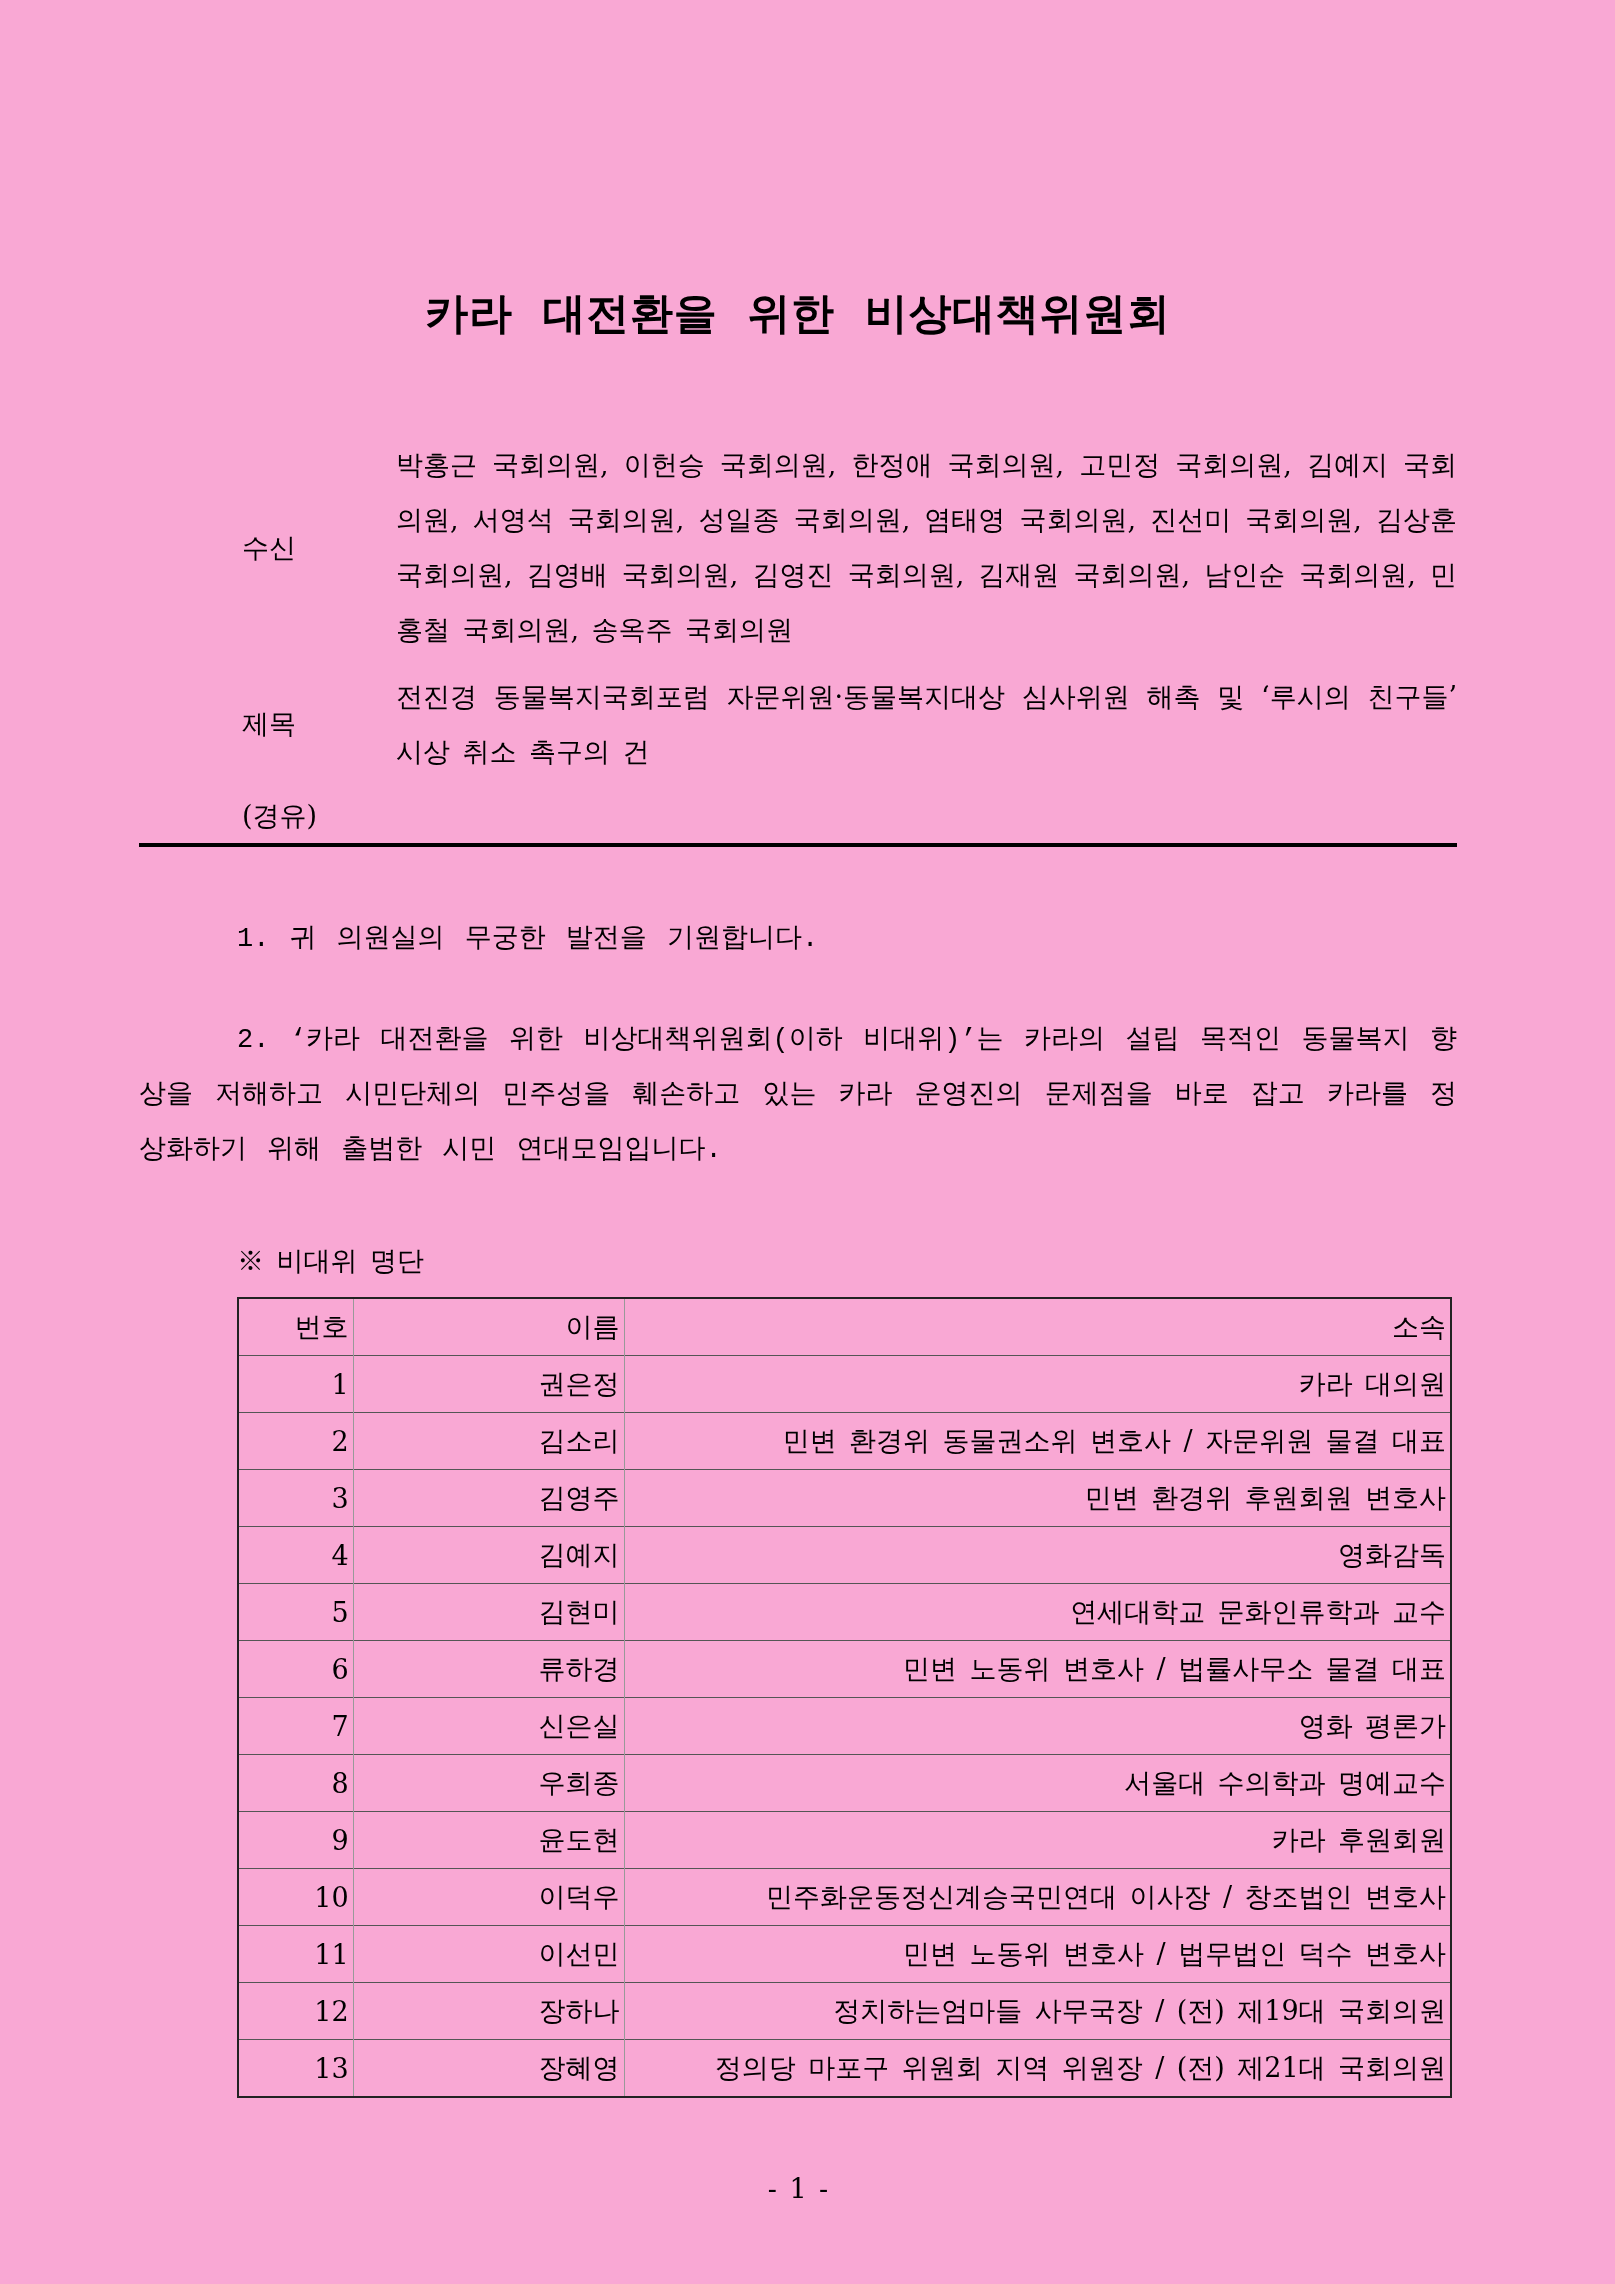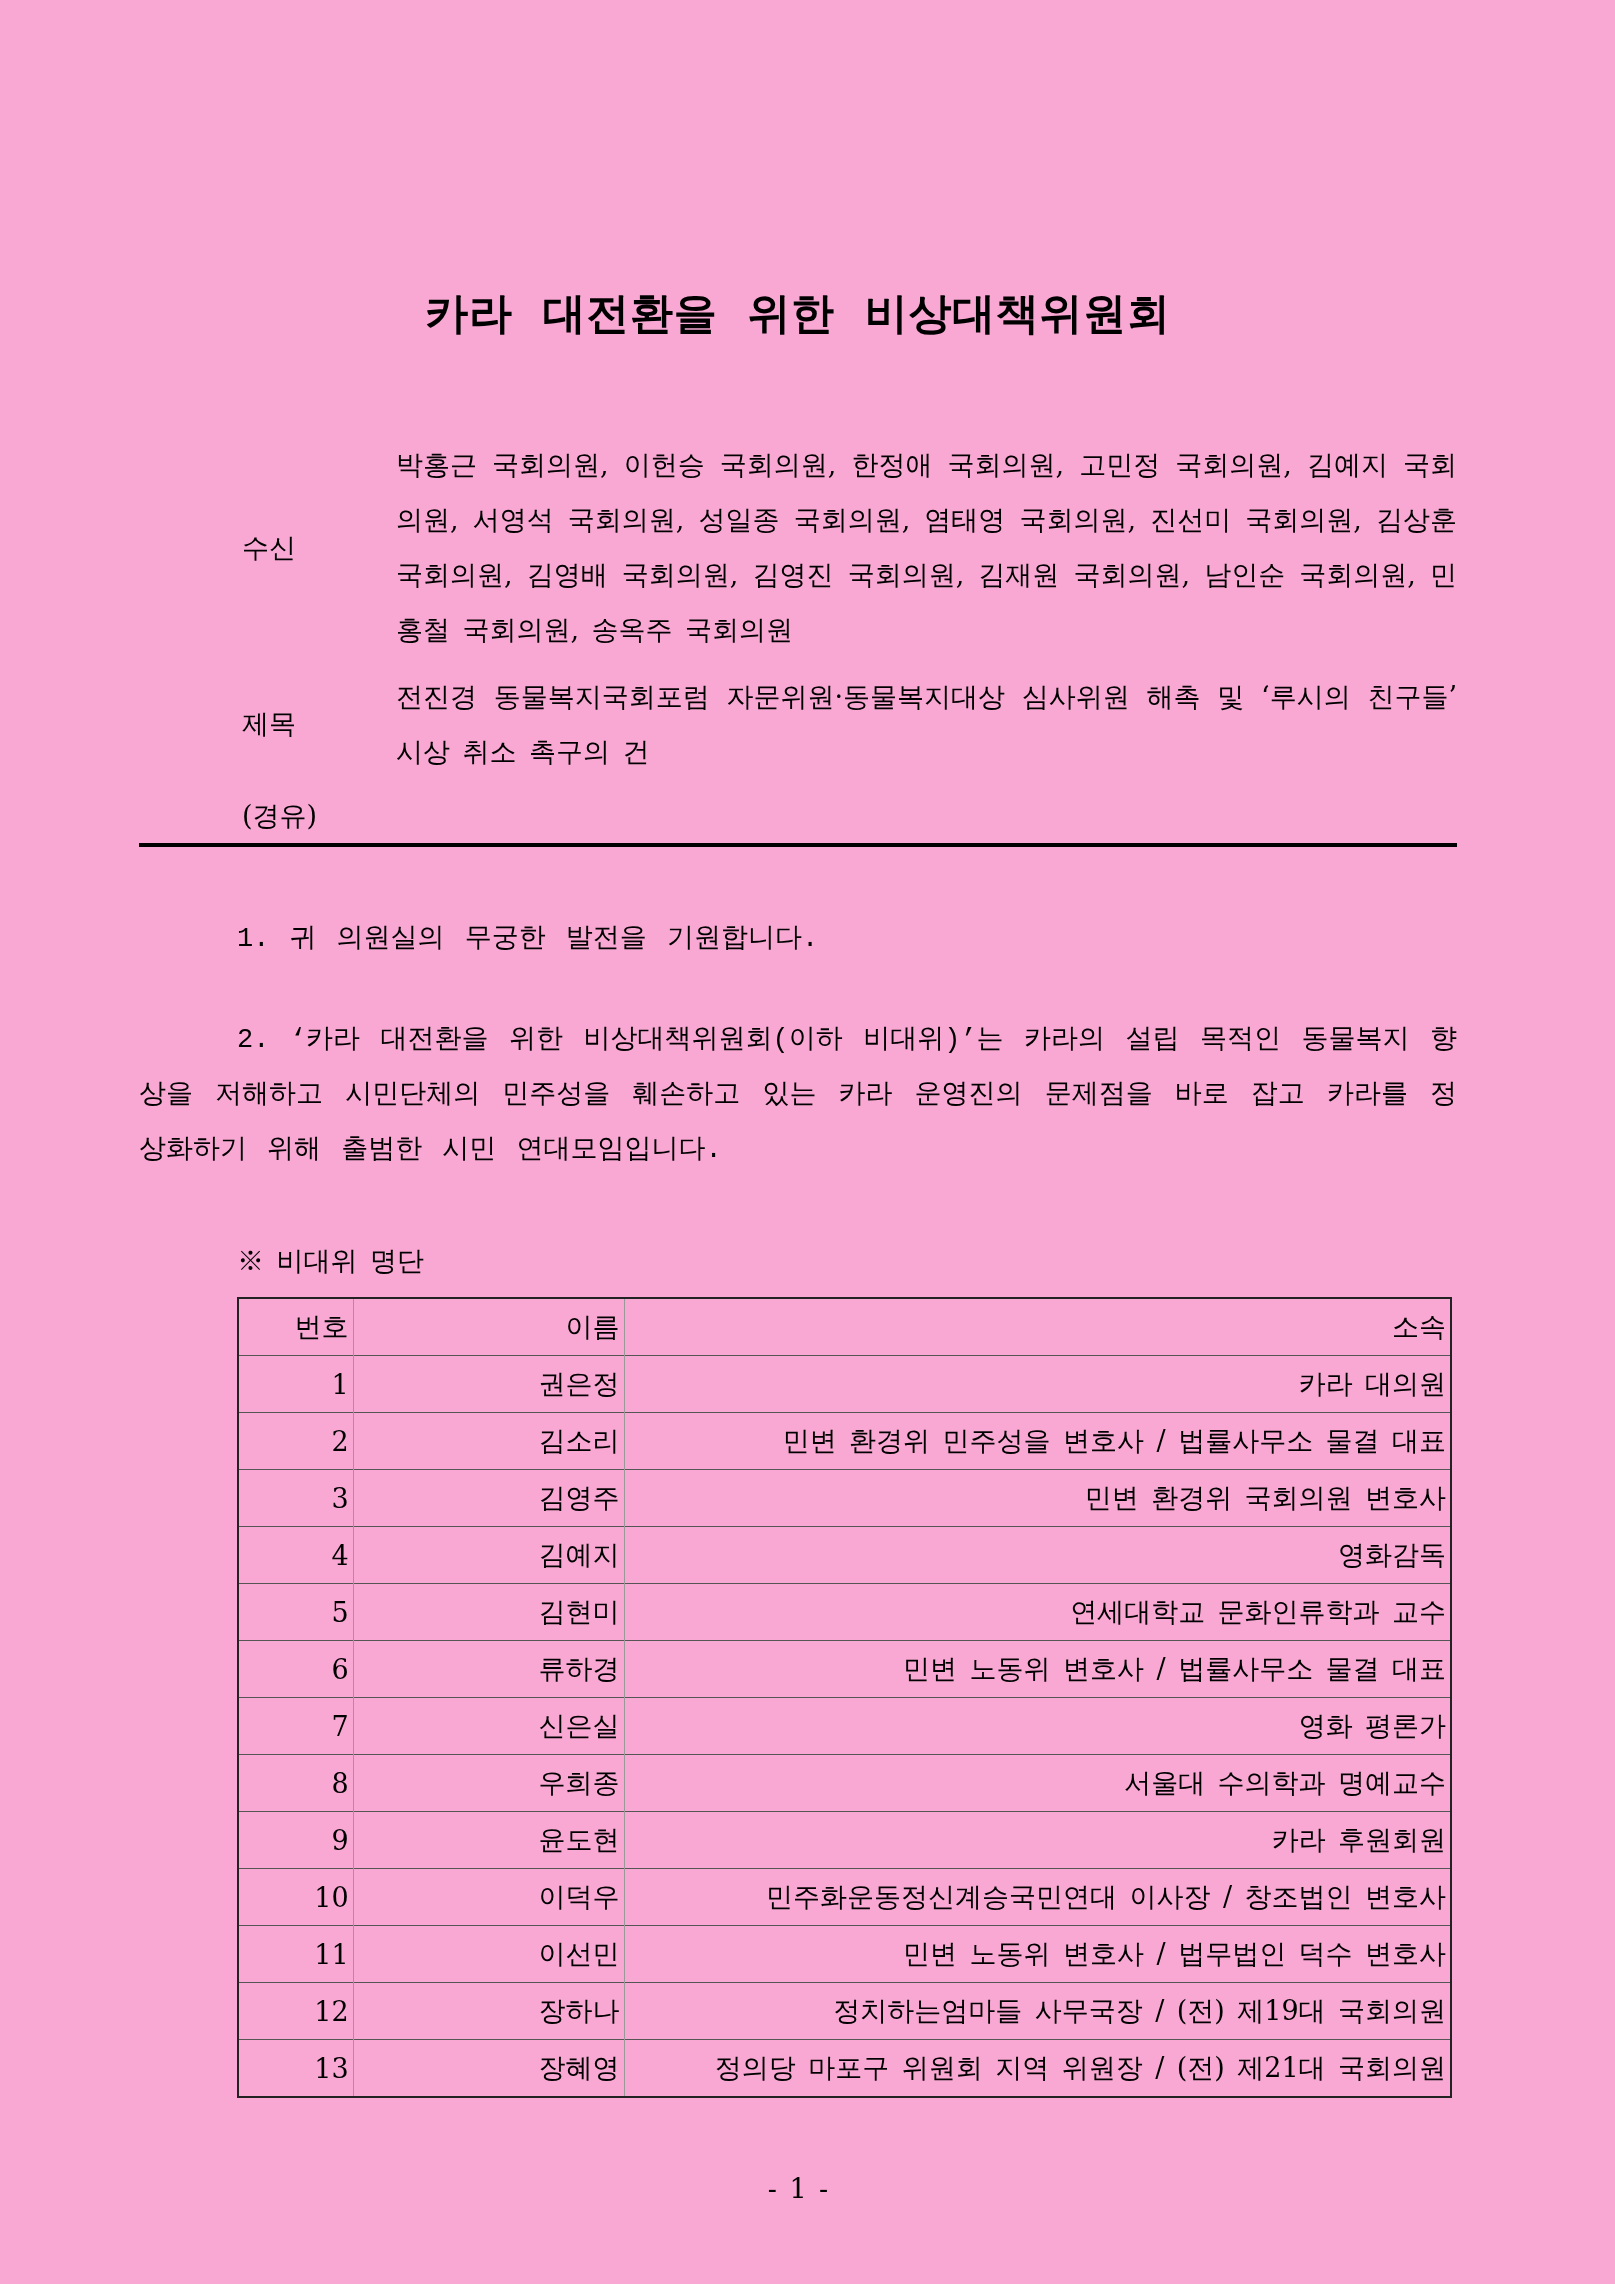--- a/index.html
+++ b/index.html
@@ -153,26 +153,26 @@
     </thead>
     <tbody>
         <tr>
           <td>1</td>
           <td>권은정</td>
           <td>카라 대의원</td>
         </tr>
         <tr>
           <td>2</td>
           <td>김소리</td>
-          <td>민변 환경위 민주성을 변호사 / 법률사무소 물결 대표</td>
+          <td>민변 환경위 동물권소위 변호사 / 자문위원 물결 대표</td>
         </tr>
         <tr>
           <td>3</td>
           <td>김영주</td>
-          <td>민변 환경위 국회의원 변호사</td>
+          <td>민변 환경위 후원회원 변호사</td>
         </tr>
         <tr>
           <td>4</td>
           <td>김예지</td>
           <td>영화감독</td>
         </tr>
         <tr>
           <td>5</td>
           <td>김현미</td>
           <td>연세대학교 문화인류학과 교수</td>

